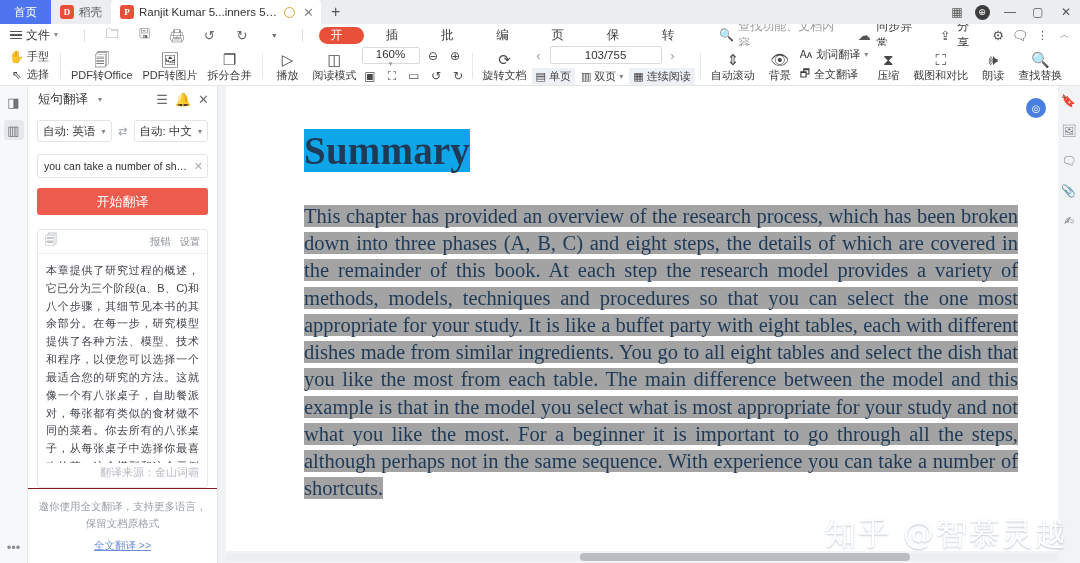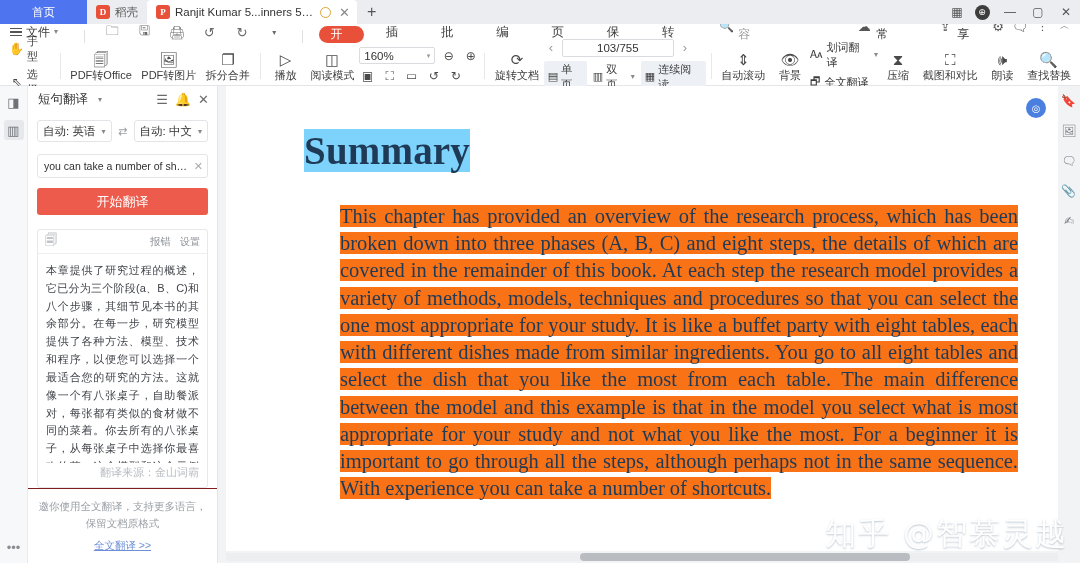--- a/index.html
+++ b/index.html
@@ -16,21 +16,21 @@
   
   .tabbar {
     height: 24px; background: #ebedf0; display: flex; align-items: flex-end;
     position: relative; flex: none;
   }
   .tab {
     height: 24px; display: flex; align-items: center; gap: 5px;
     padding: 0 9px; font-size: 11.5px; color: #5a5a5a; position: relative;
     max-width: 210px; white-space: nowrap;
   }
-  .tab.home { background: #4f74f0; color: #fff; padding: 0 32px; font-size: 11.5px; }
+  .tab.home { background: #4f74f0; color: #fff; padding: 0 14px; font-size: 11.5px; }
   .tab.docer { background: #ebedf0; }
   .tab.active {
     background: #fff; border-top-left-radius: 4px; border-top-right-radius: 4px;
     color: #333; padding-right: 4px;
   }
   .tab .tlabel { overflow: hidden; text-overflow: ellipsis; }
   .ficon {
     width: 14px; height: 14px; border-radius: 3px; flex: none;
     display: inline-flex; align-items: center; justify-content: center;
     color: #fff; font-size: 9px; font-weight: bold; font-family: "Liberation Serif", serif;
@@ -40,22 +40,22 @@
   .tab .circ { width: 11px; height: 11px; border: 1.3px solid #d8a43a; border-radius: 50%; flex:none; }
   .tab .cls { color: #888; font-size: 13px; padding: 0 3px; line-height: 1; }
   .newtab { font-size: 16px; color: #555; padding: 0 10px; line-height: 24px; height: 24px; }
   .winctl { margin-left: auto; display: flex; align-items: center; height: 24px; gap: 0; }
   .winbtn { width: 28px; height: 24px; display:flex; align-items:center; justify-content:center; color:#555; font-size: 12px; }
   .winbtn.pin { width: 22px; }
   .circle-dark { width: 15px; height: 15px; border-radius: 50%; background: #3d3d3d; display:flex;align-items:center;justify-content:center; color:#fff; font-size:9px;}
 
   
   .menubar {
-    height: 22px; background: #fff; display: flex; align-items: flex-end;
-    gap: 12px; padding: 3px 6px; font-size: 12px; color: #3c3c3c; flex: none;
+    height: 22px; background: #fff; display: flex; align-items: center;
+    gap: 12px; padding: 11px 6px; font-size: 12px; color: #3c3c3c; flex: none;
   }
   .mb-item { padding: 0 9px; height: 22px; line-height: 22px; white-space: nowrap; }
   .mb-item.file { display:flex; align-items:center; gap:4px; padding-left: 4px;}
   .hamb { display:inline-flex; flex-direction:column; gap:2.5px; width:12px; }
   .hamb i { display:block; height:1.2px; background:#555; width:100%;}
   .caret { font-size: 8px; color:#888; }
   .mb-sep { width: 1px; height: 13px; background: #e0e0e0; margin: 0 5px; }
   .mb-ico { width: 22px; height: 22px; display:flex;align-items:center;justify-content:center;color:#6b6b6b; font-size:13px;}
   .mb-tab { padding: 0 10px; height:22px; line-height:22px; font-size:12.5px; color:#3c3c3c;}
   .mb-tab.active {
@@ -79,22 +79,22 @@
     min-width: 40px; height: 38px; padding: 0 5px; gap: 1px; white-space: nowrap;
   }
   .rb-btn .ic { font-size: 15px; color: #4a4a4a; line-height: 15px; height: 17px; display:flex;align-items:center;}
   .rb-btn .lb { font-size: 11px; color: #3c3c3c; line-height: 12px; }
   .rb-stack { display: flex; flex-direction: column; justify-content: center; height: 38px; gap: 3px; padding: 0 6px;}
   .rb-stack .row { display: flex; align-items: center; gap: 4px; font-size: 11px; color:#3c3c3c; }
   .rb-stack .row .ic { width: 13px; display:flex; align-items:center; justify-content:center; color:#4a4a4a; font-size:12px;}
   .rb-zoom { display:flex; flex-direction:column; justify-content:center; gap:3px; height:38px;}
   .zoom-row { display:flex; align-items:center; gap: 5px; }
   .zoom-sel {
-    width: 76px; height: 17px; border: 1px solid #d9dbdf; background:#fff; border-radius: 2px;
-    display:flex; align-items:center; justify-content:space-between; padding: 0 4px; font-size: 11.5px; color:#333;
+    width: 58px; height: 17px; border: 1px solid #d9dbdf; background:#fff; border-radius: 2px;
+    display:flex; align-items:center; justify-content:space-between; padding: 0 4px; font-size: 11.5px; color:#333;flex-direction:column;
   }
   .zoom-sel .caret { font-size:7px; color:#999;}
   .zico { width:17px;height:17px;display:flex;align-items:center;justify-content:center;color:#4a4a4a;font-size:12px;}
   .pg-row2 { display:flex; align-items:center; gap:2px;}
   .pg-chip { display:flex; align-items:center; gap:3px; padding: 1px 4px; border-radius:2px; font-size:11px;}
   .pg-chip.sel { background:#edf0f5; }
   .pagenav { display:flex; align-items:center; gap:4px; }
   .pagebox {
     width: 112px; height: 18px; border: 1px solid #d9dbdf; border-radius:2px; background:#fff;
     display:flex; align-items:center; justify-content:center; font-size:11.5px; color:#333;
@@ -173,29 +173,29 @@
   .docwrap { flex:1; position:relative; background:#f2f3f5; overflow:hidden; display:flex; }
   .docscroll { flex:1; position:relative; padding-left: 8px; }
   .page {
     position: absolute; left: 8px; top: 0; right: 22px; bottom: 12px;
     background: #fff;
   }
   .page-inner { padding: 42px 40px 0 78px; }
   h1.summary {
     font-family: "Liberation Serif", "DejaVu Serif", serif;
     font-size: 39px; font-weight: bold; color: #1f3a57; letter-spacing: 0.2px;
-    display: inline; background: #7dd3fc; line-height: 1.2;
+    display: inline; background: #0ea5e9; line-height: 1.2;
   }
   .para {
     margin-top: 28px;
     font-family: "Liberation Serif", "DejaVu Serif", serif;
     font-size: 20.5px; line-height: 1.33; color: #1f3a57; text-align: justify;
     text-align-last: left;
   }
-  .para span.hl { background: #f97316; box-decoration-break: clone; margin-left: 36px; -webkit-box-decoration-break: clone; }
+  .para span.hl { background: #a3a3a3; box-decoration-break: clone; -webkit-box-decoration-break: clone; }
 
   
   .docright {
     width: 22px; background: #f2f3f5; display:flex; flex-direction:column; align-items:center;
     padding-top: 6px; gap: 12px; flex:none; position:absolute; right:0; top:0; bottom:0;
   }
   .docright .dico { width:18px;height:18px;display:flex;align-items:center;justify-content:center;color:#7b7f85;font-size:12px;}
   .vscroll {
     position:absolute; right: 3px; top: 4px; width: 7px; height: 120px;
     background:#c9ccd1; border-radius: 4px;

